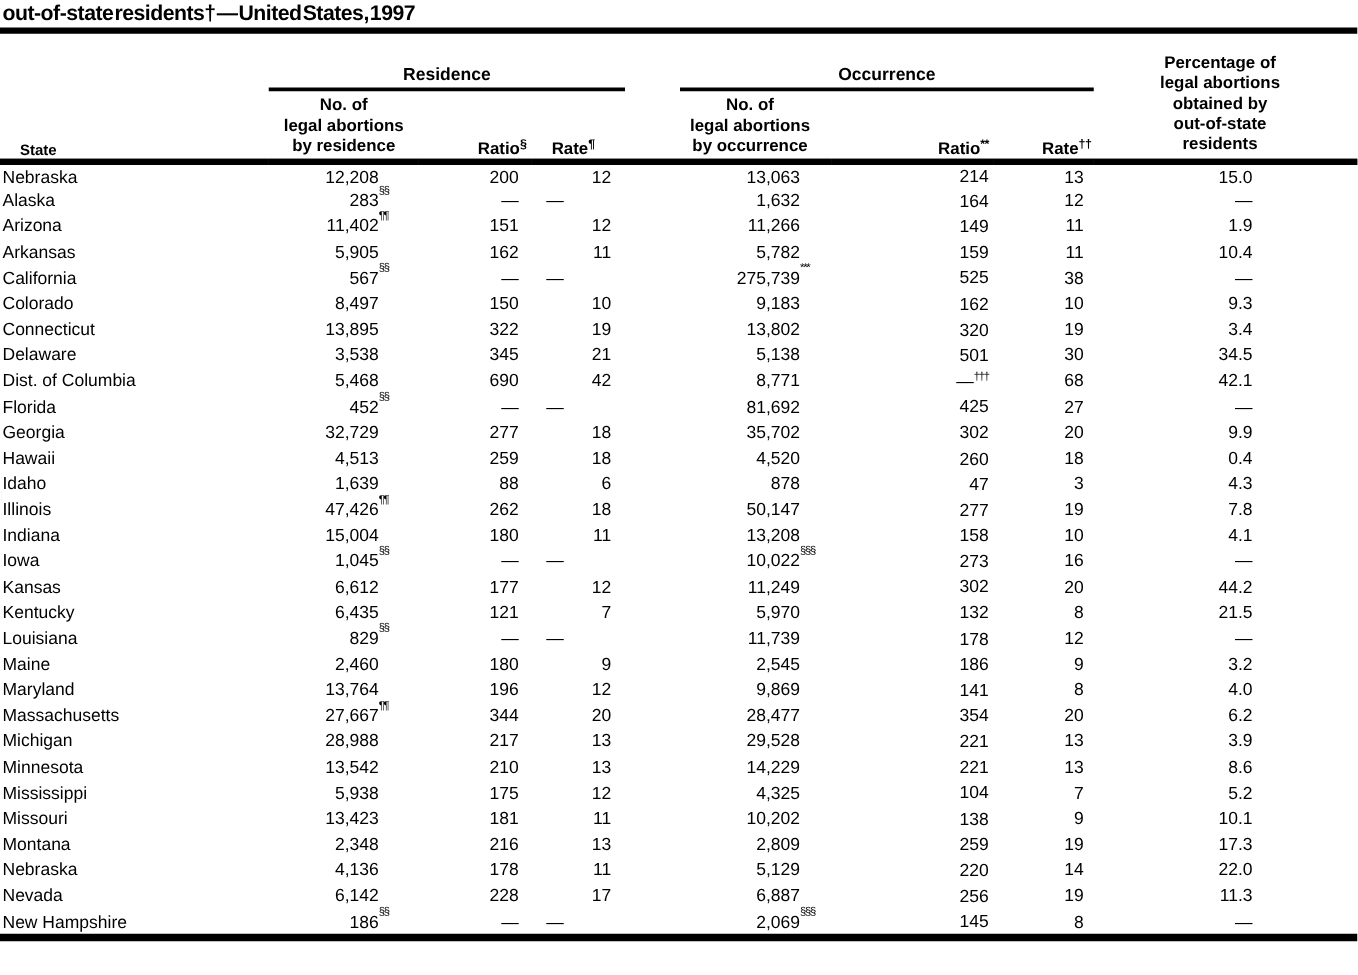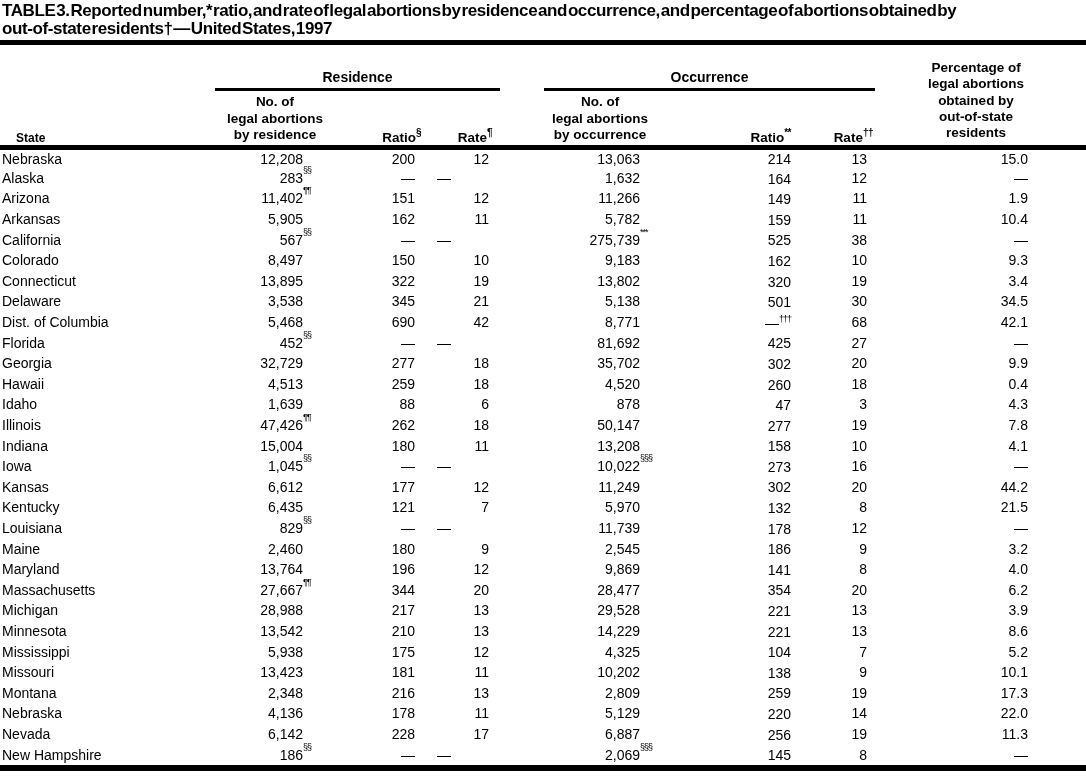--- a/index.html
+++ b/index.html
@@ -53,21 +53,21 @@
 
   th.h-state { text-align: left; padding-left: 16px; font-size: 12px; }
   th.h-resn, th.h-occn {
     text-align: center;
     white-space: pre-line;
     line-height: 16.5px;
     padding-bottom: 1px;
   }
   th.h-occn { padding-left: 35px; }
   th.h-resratio { text-align: right; padding-right: 4px; }
-  th.h-resrate  { text-align: right; padding-right: 8px; }
+  th.h-resrate  { padding-right: 8px; }
   th.h-occratio { text-align: right; padding-right: 4px; }
   th.h-occrate  { text-align: right; padding-right: 2px; }
   th.h-pct {
     white-space: pre-line;
     line-height: 16.3px;
     padding-bottom: 3px;
     padding-right: 9px;
     vertical-align: bottom;
   }
   thead sup { font-size: 10px; letter-spacing: -0.5px; }
@@ -76,39 +76,38 @@
   tbody tr { height: 20.6px; }
   tbody td { font-size: 14px; line-height: 1; }
   td.c-state    { text-align: left;  padding-left: 2px; }
   td.c-resn     { text-align: right; padding-right: 32px; }
   td.c-resratio { text-align: right; padding-right: 10px; }
   td.c-resrate  { text-align: right; padding-right: 11px; }
   td.c-resrate.shift { padding-right: 49px; }
   td.c-occn     { text-align: right; padding-right: 25px; }
   td.c-occratio { text-align: right; padding-right: 4px; }
   td.c-occrate  { text-align: right; padding-right: 8px; }
-  td.c-pct      { text-align: right; padding-right: 58px; }
+  td.c-pct      { text-align: right; padding-right: 84px; }
 
   tbody sup { font-size: 9px; letter-spacing: -1px; }
   .numwrap { position: relative; }
   .numwrap .abssup {
     position: absolute;
     left: 100%;
     top: -4px;
     font-size: 9px;
     letter-spacing: -1px;
   }
 </style>
 </head>
 <body>
 
 <div class="page">
 
   <div class="title">
-    <div>TABLE 3. Reported number,* ratio, and rate of legal abortions by residence and occurrence, and percentage of abortions obtained by</div>
     <div>out-of-state residents† — United States, 1997</div>
   </div>
 
   <div class="rule rule-top"></div>
 
   <table>
     <colgroup>
       <col style="width:215px">
       <col style="width:120px">
       <col style="width:90px">

